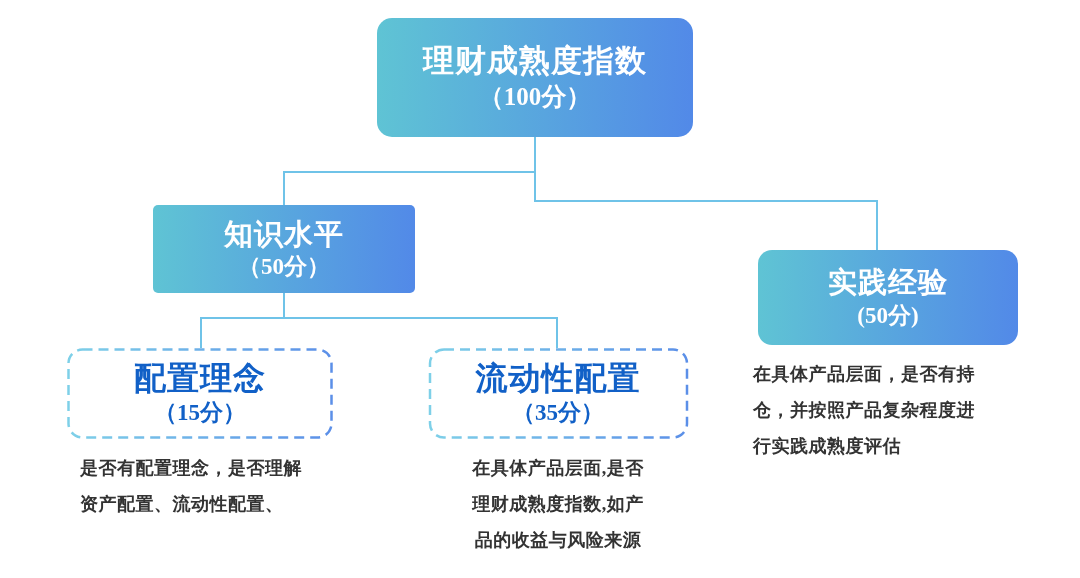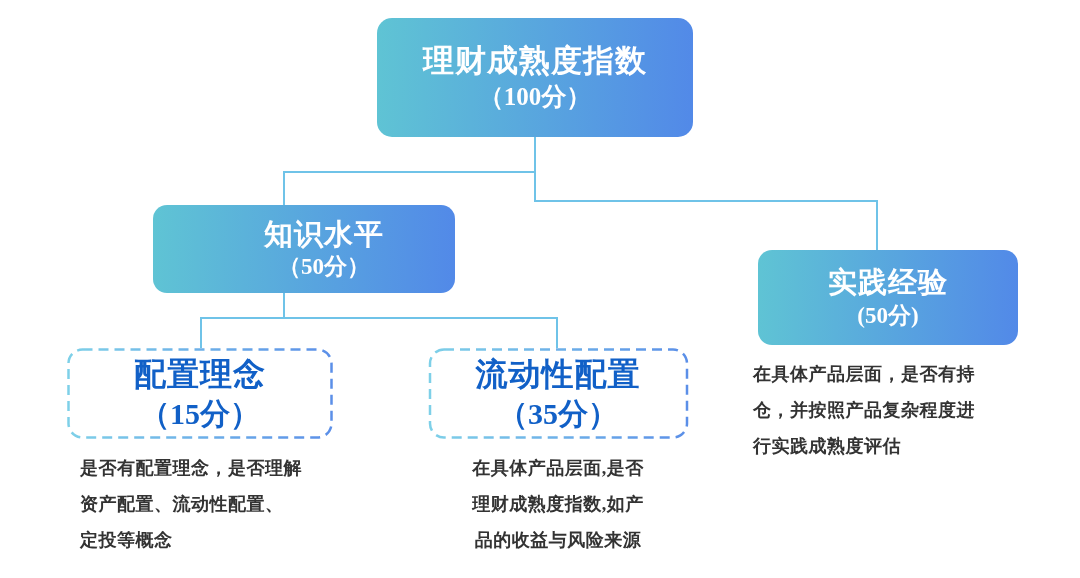--- a/index.html
+++ b/index.html
@@ -17,21 +17,21 @@
     color:#ffffff;border-radius:15px;
   }
   .node-title{font-weight:700;line-height:1.25;}
   .node-score{font-weight:700;line-height:1.3;}
   .root .node-title{font-size:31px;letter-spacing:1px;}
   .root .node-score{font-size:25px;}
   .lvl2 .node-title{font-size:29px;letter-spacing:1px;}
   .lvl2 .node-score{font-size:23px;}
   .dashed-node{color:#1160c7;}
   .dashed-node .node-title{font-size:32px;letter-spacing:1px;}
-  .dashed-node .node-score{font-size:30px;text-align:center;}
+  .dashed-node .node-score{font-size:23px;text-align:center;}
   .desc{
     position:absolute;z-index:2;color:#333333;font-size:18px;font-weight:600;
     line-height:36px;letter-spacing:0.5px;
   }
   .desc span{display:block;}
   .desc-center{text-align:center;}
 </style>
 </head>
 <body>
 
@@ -54,21 +54,21 @@
       <rect x="68.5" y="349.5" width="263" height="88" rx="14"></rect>
       <rect x="430" y="349.5" width="257" height="88" rx="14"></rect>
     </g>
   </svg>
 
   <div class="node grad root" style="left:377px;top:18px;width:316px;height:119px;">
     <div class="node-title">理财成熟度指数</div>
     <div class="node-score">（100分）</div>
   </div>
 
-  <div class="node grad lvl2" style="left:153px;top:205px;width:262px;height:88px;border-radius:14px;padding-left:40px;">
+  <div class="node grad lvl2" style="left:153px;top:205px;width:262px;height:88px;border-radius:5px;">
     <div class="node-title">知识水平</div>
     <div class="node-score">（50分）</div>
   </div>
 
   <div class="node grad lvl2" style="left:758px;top:250px;width:260px;height:95px;border-radius:14px;">
     <div class="node-title">实践经验</div>
     <div class="node-score">(50分)</div>
   </div>
 
   <div class="node dashed-node" style="left:67px;top:348px;width:266px;height:90px;">
@@ -77,21 +77,20 @@
   </div>
 
   <div class="node dashed-node" style="left:429px;top:348px;width:258px;height:90px;">
     <div class="node-title">流动性配置</div>
     <div class="node-score">（35分）</div>
   </div>
 
   <div class="desc" style="left:80px;top:450px;width:300px;">
     <span>是否有配置理念，是否理解</span>
     <span>资产配置、流动性配置、</span>
-    <span>定投等概念</span>
   </div>
 
   <div class="desc desc-center" style="left:442px;top:450px;width:232px;">
     <span>在具体产品层面,是否</span>
     <span>理财成熟度指数,如产</span>
     <span>品的收益与风险来源</span>
   </div>
 
   <div class="desc" style="left:753px;top:356px;width:290px;">
     <span>在具体产品层面，是否有持</span>

